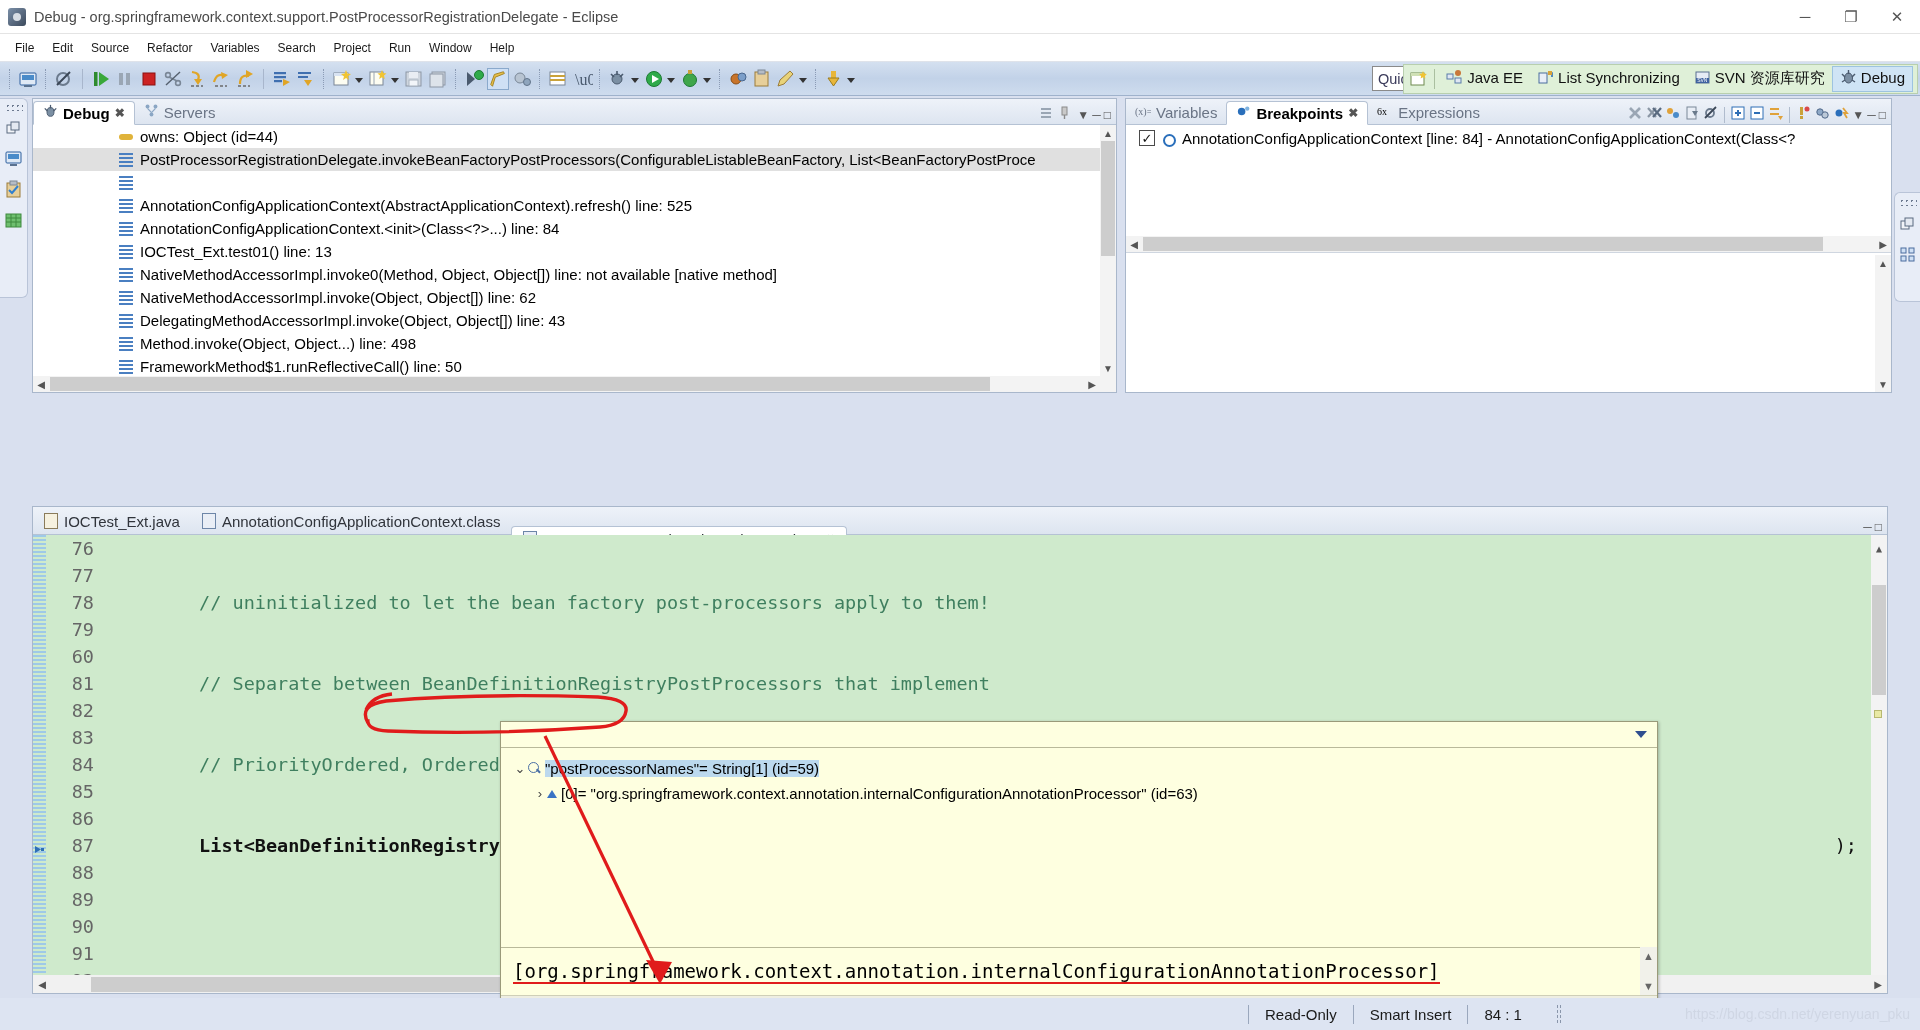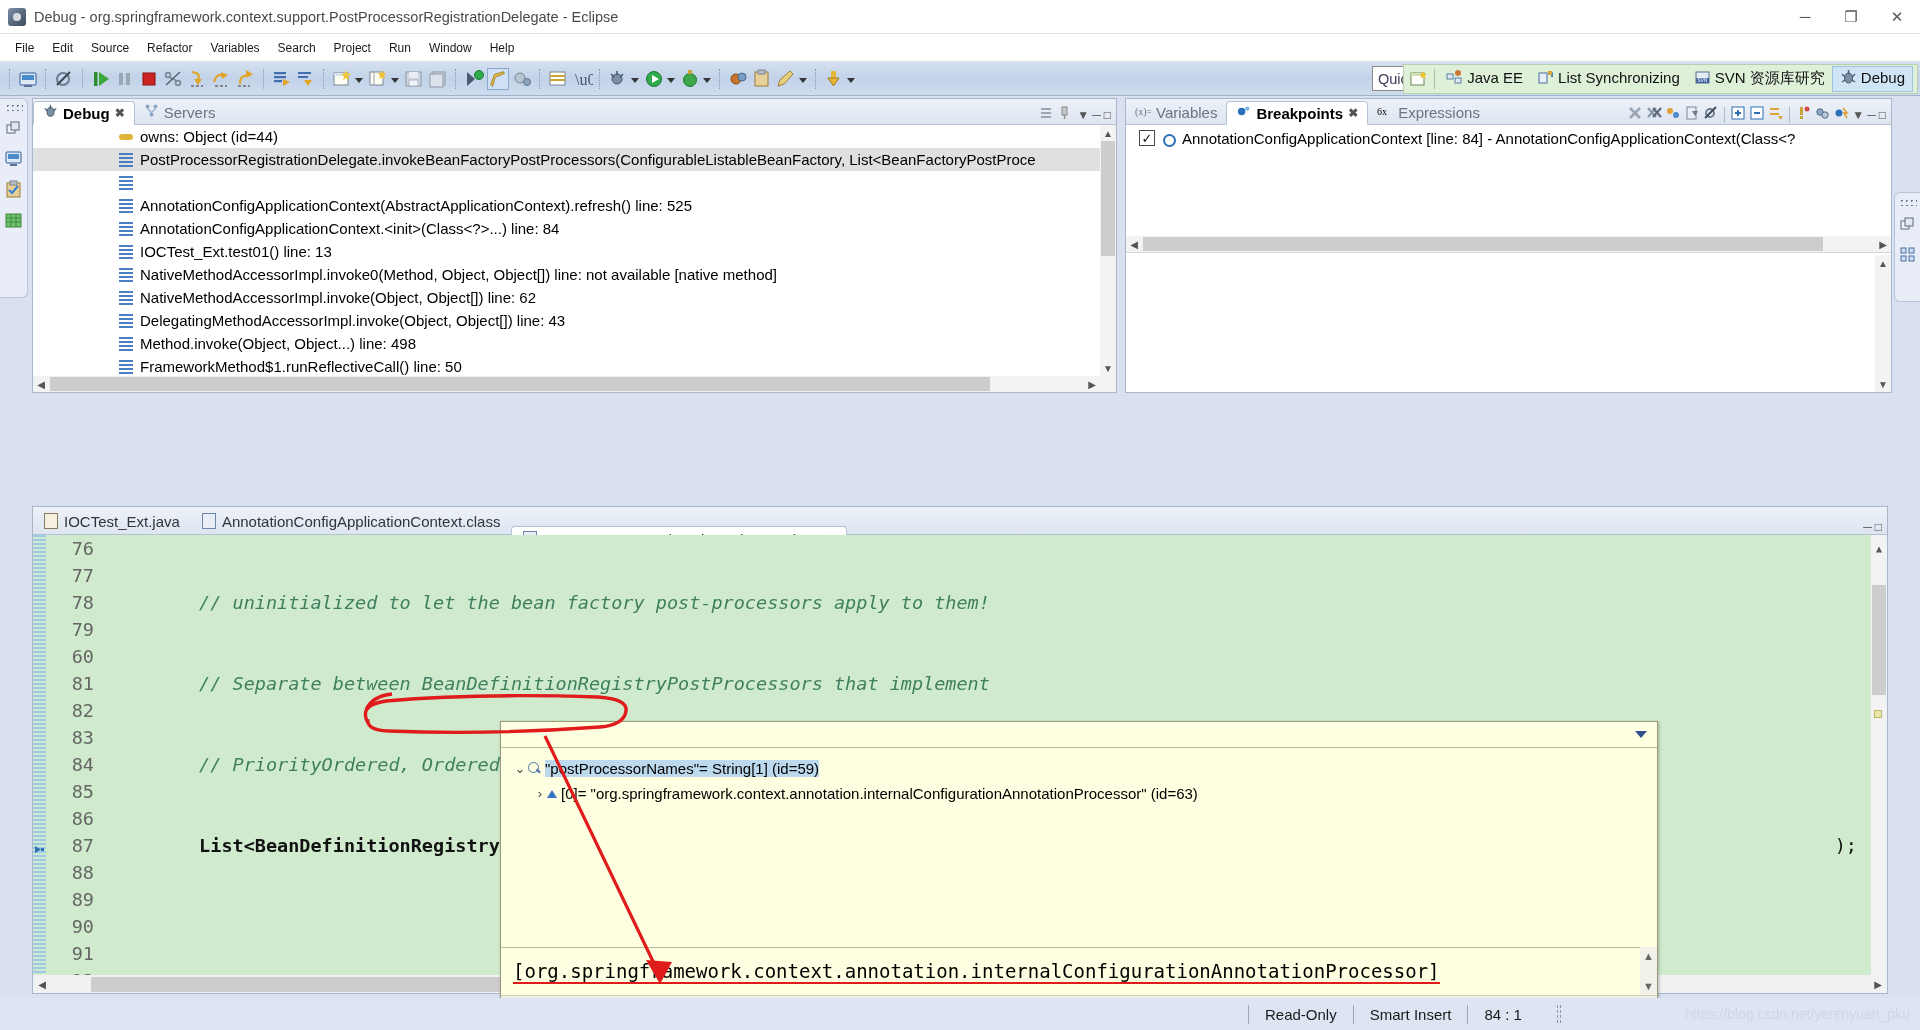--- a/index.html
+++ b/index.html
@@ -141,21 +141,21 @@
     font-family:"DejaVu Sans Mono","Liberation Mono",monospace;
     font-size:18.5px; line-height:27px;
   }
   #annbar{ position:absolute;left:0;top:0;bottom:0;width:13px;background:#cfeacc;
     background-image:repeating-linear-gradient(180deg,#9ec9e8 0 2px,#cfeacc 2px 4px);}
   #gutter{ position:absolute; left:13px; top:0; bottom:0; width:56px; background:#cfeacc;
            text-align:right; padding-right:8px; color:#666; }
   .gl{ height:27px; }
   #codelines{ position:absolute; left:69px; top:0; right:0; bottom:0; white-space:pre; color:#111; }
   .cl{ height:27px; padding-left:8px; }
-  .cmt{ color:#3f7f5f;font-style:italic; }
+  .cmt{ color:#3f7f5f; }
   .bld{ font-weight:bold; }
   #ovr{ position:absolute; right:0; top:0; bottom:0; width:16px; background:#f3f3f3; }
   #ehsb{ position:absolute; left:0; right:0; bottom:0; height:18px; background:#f1f1f1; display:flex;align-items:center;}
   
   #popup{
     position:absolute; left:500px; top:625px; width:1158px; height:355px;
     background:#feffe0; border:1px solid #9a9a7a; box-shadow:1px 1px 3px rgba(0,0,0,.25);
     font-size:15px;
   }
   #popup .phead{ height:26px; border-bottom:1px solid #b9b99a; display:flex; align-items:center; }

